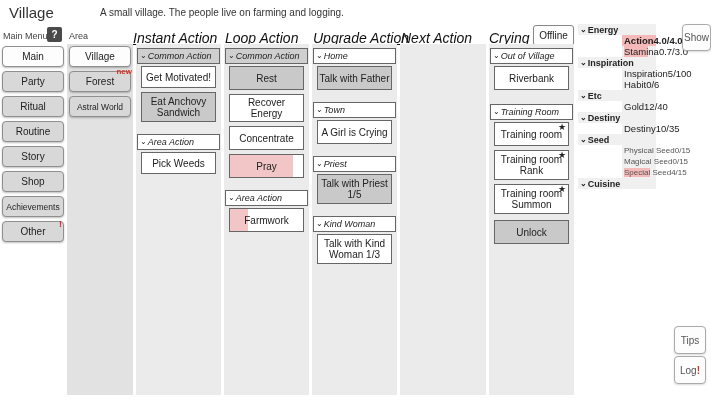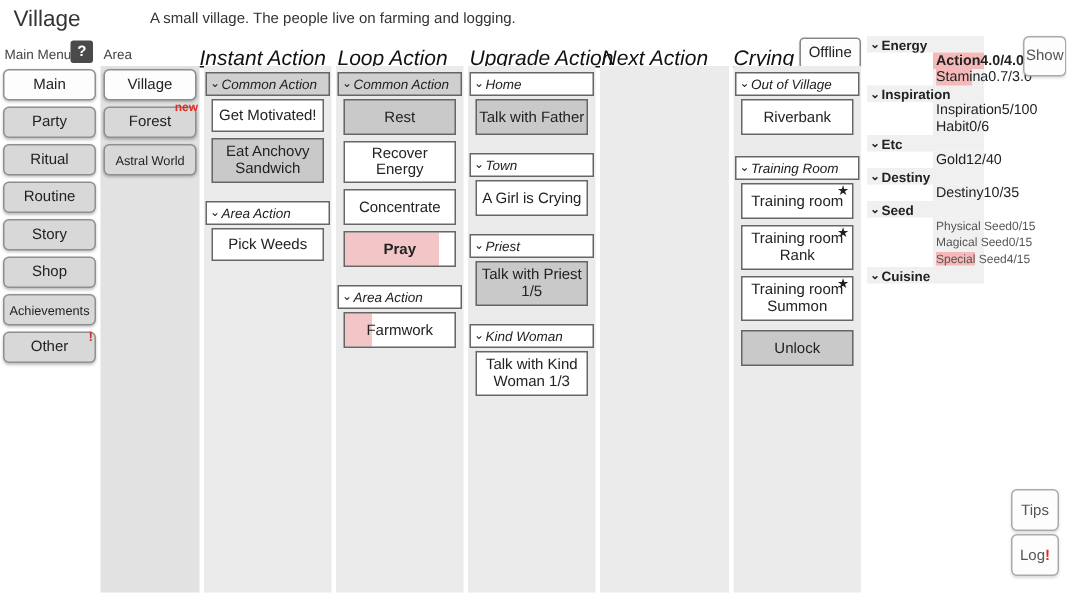--- a/index.html
+++ b/index.html
@@ -47,21 +47,21 @@
   .group-header{margin:0 1px 2px 1px;border:1px solid #666;background:#fff;
                 font-size:9px;font-style:italic;padding:2px 2px;display:flex;
                 align-items:center;gap:1px;white-space:nowrap;overflow:hidden;}
   .group-header.gray{background:#cfcfcf;}
   .chev{font-style:normal;font-size:8px;line-height:8px;}
   .action-btn{position:relative;margin:0 5px 4px 5px;border:1px solid #666;background:#fff;
               min-height:16px;padding:2px 1px;display:flex;flex-direction:column;
               align-items:center;justify-content:center;text-align:center;font-size:10px;
               line-height:11px;cursor:pointer;}
   .action-btn.gray{background:#c9c9c9;}
-  .action-btn.fill86{background:linear-gradient(to right,#f2c6c6 0 86%,#fff 86%);font-weight:bold;}
+  .action-btn.fill86{background:linear-gradient(to right,#f2c6c6 0 86%,#fff 86%);}
   .action-btn.fill25{background:linear-gradient(to right,#f2c6c6 0 25%,#fff 25%);}
   .action-btn.tall{min-height:24px;}
   .star{position:absolute;top:0;right:2px;font-size:9px;line-height:9px;font-style:normal;}
   .spacer8{height:8px;}
   .spacer10{height:10px;}
 
   
   .offline-btn{position:absolute;left:533px;top:25px;width:39px;height:19px;background:#fdfdfd;
                border:1px solid #888;border-radius:3px;font-size:10px;display:flex;
                align-items:center;justify-content:center;box-shadow:0 1px 1px rgba(0,0,0,.2);

